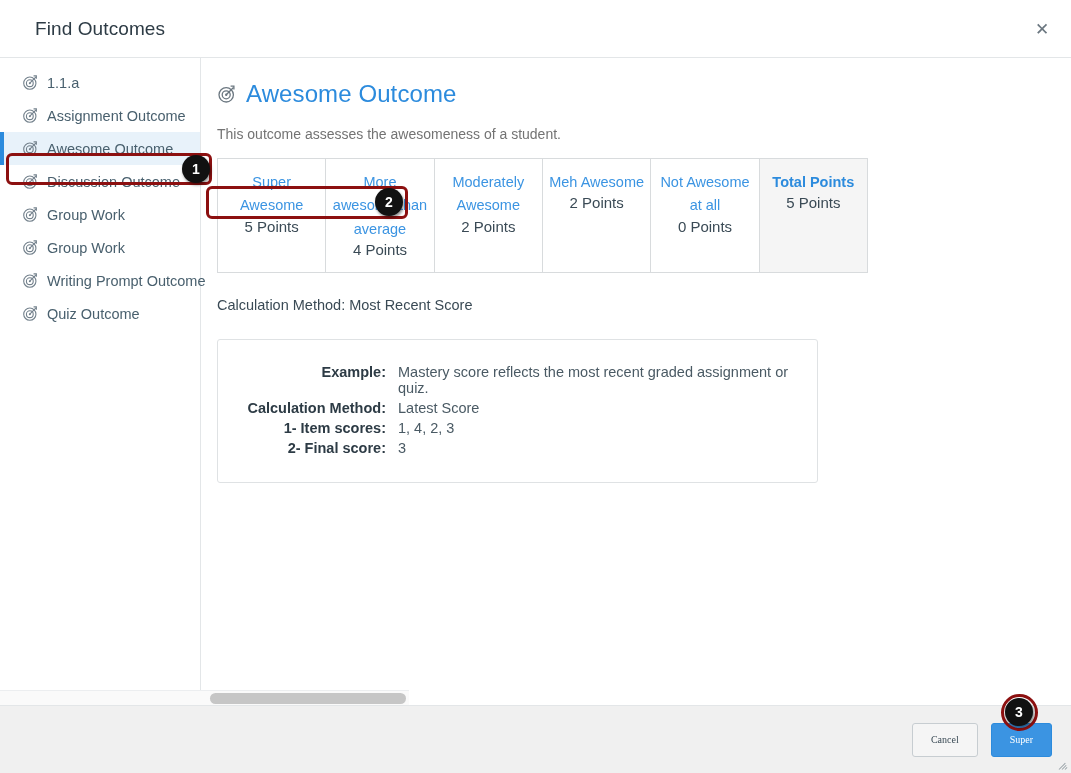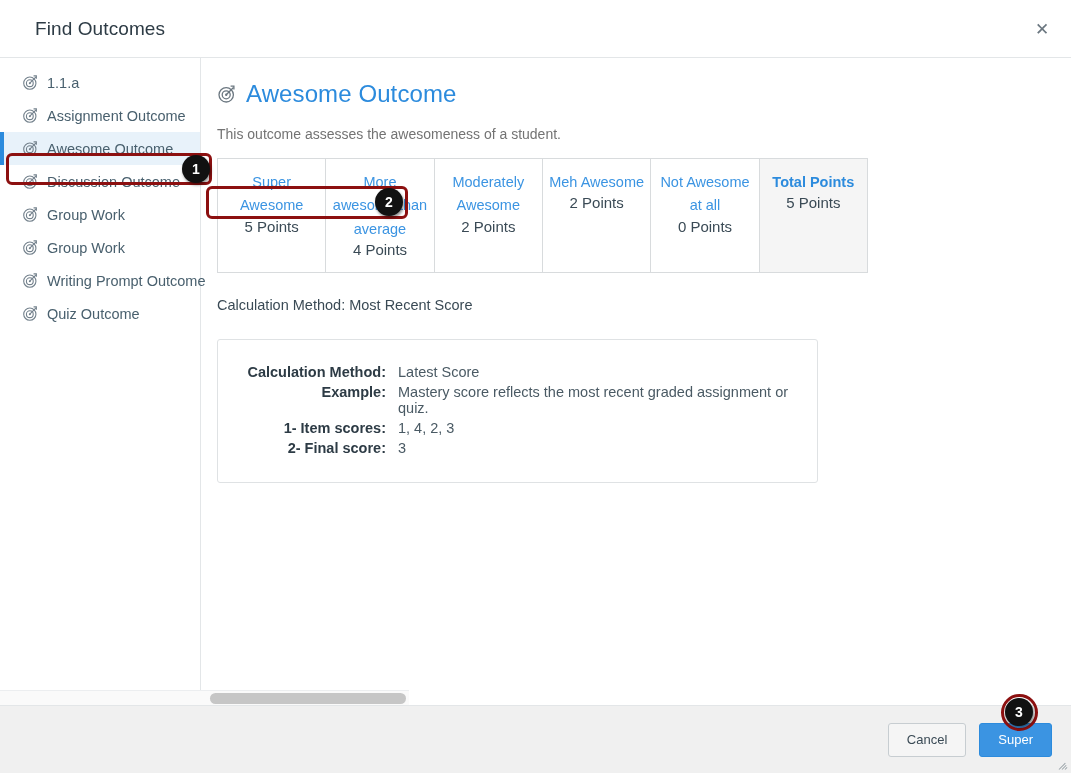--- a/index.html
+++ b/index.html
@@ -249,22 +249,22 @@
     height: 68px;
     background: #f0f0f0;
     border-top: 1px solid #e3e6e8;
     display: flex;
     align-items: center;
     justify-content: flex-end;
     padding-right: 19px;
     gap: 13px;
   }
   .btn {
-    font-family: Liberation Sans, sans-serif;
-    font-size: 13px;
+    font-family: Liberation Serif, serif;
+    font-size: 10px;
     border-radius: 3px;
     padding: 0 18px;
     height: 34px;
     line-height: 32px;
     cursor: pointer;
   }
   .btn-cancel {
     background: #f5f5f5;
     border: 1px solid #c7cdd1;
     color: #3a4a55;
@@ -455,26 +455,26 @@
             </tr>
           </tbody>
       </table>
 
       <div class="meta-line">Calculation Method: Most Recent Score</div>
 
       <div class="example-box">
         <table class="ex-table">
           <tbody id="ex-body">
               <tr>
+                <td class="ex-key">Example:</td>
+                <td class="ex-val">Mastery score reflects the most recent graded assignment or quiz.</td>
+              </tr>
+              <tr>
                 <td class="ex-key">Calculation Method:</td>
                 <td class="ex-val">Latest Score</td>
-              </tr>
-              <tr>
-                <td class="ex-key">Example:</td>
-                <td class="ex-val">Mastery score reflects the most recent graded assignment or quiz.</td>
               </tr>
               <tr>
                 <td class="ex-key">1- Item scores:</td>
                 <td class="ex-val">1, 4, 2, 3</td>
               </tr>
               <tr>
                 <td class="ex-key">2- Final score:</td>
                 <td class="ex-val">3</td>
               </tr>
             </tbody>

